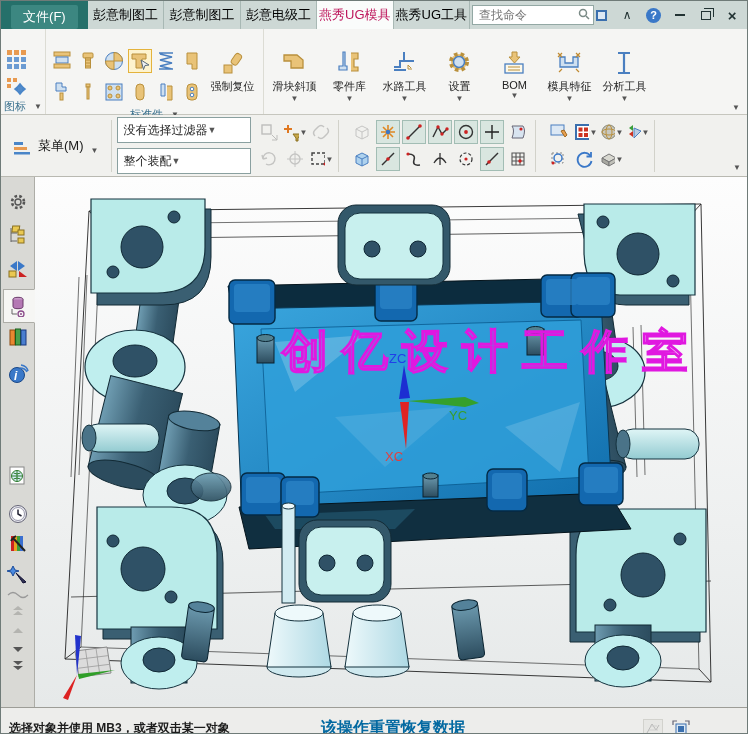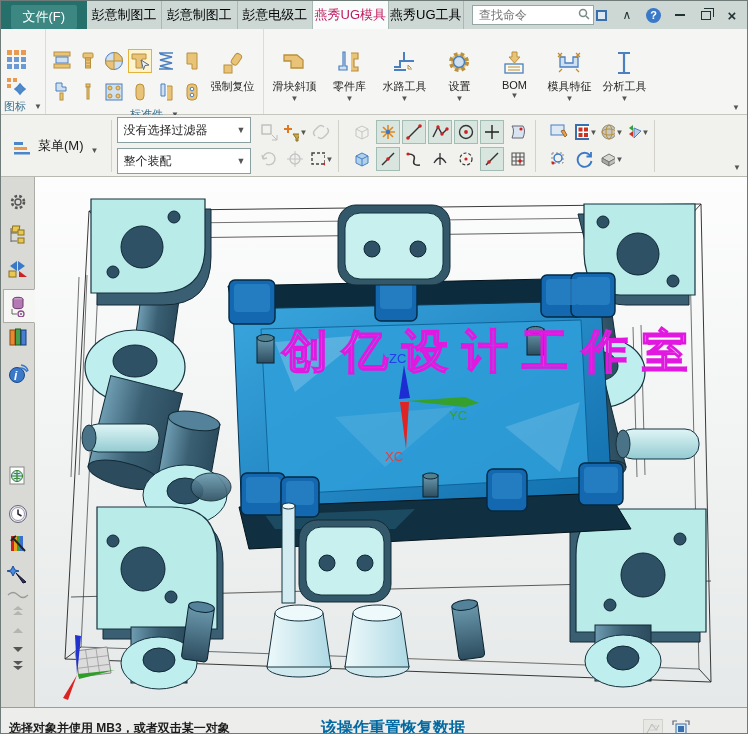--- a/index.html
+++ b/index.html
@@ -4,21 +4,21 @@
 <style>
   *{box-sizing:border-box;margin:0;padding:0}
   body{font-family:"Liberation Sans","DejaVu Sans",sans-serif;background:#888}
   .app{position:relative;width:748px;height:734px;background:#ececea;overflow:hidden;border:1px solid #6f7b78}
   
   .titlebar{position:absolute;top:0;left:0;width:748px;height:28px;background:#cdd8d5;display:flex;align-items:stretch}
   .filewrap{width:92px;background:#25706a;display:flex;align-items:flex-end;justify-content:center}
   .filebtn{background:#3c8781;color:#fff;font-size:13px;padding:3px 12px;border-radius:2px;cursor:default}
   .tab{width:81px;display:flex;align-items:center;justify-content:center;font-size:13px;color:#000000;border-right:1px solid #a8b8b4;white-space:nowrap;overflow:hidden}
   .tab.active{background:#fafcfb;color:#be185d;border-right:1px solid #a8b8b4}
-  .searchwrap{position:relative;display:flex;align-items:center;margin-left:8px}
+  .searchwrap{position:relative;display:flex;align-items:center;margin-left:2px}
   .searchwrap input{width:122px;height:20px;border:1px solid #93a8a4;background:#fff;font-size:12px;padding:0 22px 0 6px;color:#444;outline:none}
   .mag{position:absolute;right:4px;top:5px;width:12px;height:12px}
   .winbtns{margin-left:auto;display:flex;align-items:center;gap:12px;padding-right:10px}
   .wb{width:14px;height:14px;display:flex;align-items:center;justify-content:center;font-size:12px;color:#233}
   .wb .sq{width:11px;height:11px;border:2px solid #3a6fae;background:#dce8f4}
   .wb.help{width:15px;height:15px;border-radius:50%;background:#3a78c8;color:#fff;font-size:11px;font-weight:bold}
   .wb .minbar{width:10px;height:2px;background:#233}
   .wb .rest{position:relative;width:10px;height:9px;border:1.5px solid #233}
   .wb .rest:before{content:"";position:absolute;left:2px;top:-4px;width:9px;height:8px;border:1.5px solid #233;border-bottom:none;border-left:none}
   .wb.close{font-size:15px;font-weight:bold}
@@ -33,21 +33,21 @@
   .sic{width:24px;height:24px;display:flex;align-items:center;justify-content:center}
   .sic.hl{background:#fdf3cf;border:1px solid #e4b33c}
   .bigbtn{width:55px;display:flex;flex-direction:column;align-items:center;padding-top:3px;font-size:11px;color:#222;gap:1px}
   .bigbtn .bicon{width:30px;height:30px;display:flex;align-items:center;justify-content:center}
   .ribdlg{align-self:flex-end;margin-left:auto;padding:0 6px 2px 0;font-size:8px;color:#555}
   
   .selbar{position:absolute;top:114px;left:0;width:748px;height:62px;background:#f1f1ee;border-bottom:1px solid #b9b9b1;display:flex;align-items:center;padding:0 4px}
   .menubtn{display:flex;align-items:flex-end;gap:7px;font-size:13px;color:#1a1a1a;padding:0 8px}
   .vsep{width:1px;height:52px;background:#d2d2ca;margin:0 5px}
   .combocol{display:flex;flex-direction:column;gap:5px}
-  .combo{width:134px;height:22px;border:1px solid #8aa0a0;background:#fff;display:flex;align-items:center;justify-content:space-between;font-size:12px;color:#222;padding:12px 5px}
+  .combo{width:134px;height:22px;border:1px solid #8aa0a0;background:#fff;display:flex;align-items:center;justify-content:flex-start;font-size:12px;color:#222;padding:12px 5px}
   .combo .caret{font-size:9px}
   .grid2{display:grid;grid-auto-flow:column;grid-template-rows:27px 27px;column-gap:2px;align-items:center;justify-items:center;margin-left:6px}
   .ic{width:24px;height:24px;display:flex;align-items:center;justify-content:center}
   .tg{background:#d9e6e0;border:1px solid #a2bdb4}
   .dis{opacity:.42}
   .dd{font-size:8px;color:#555;margin-left:1px}
   
   .main{position:absolute;top:176px;left:0;width:748px;height:530px;display:flex}
   .resourcebar{position:relative;width:34px;background:#d9d9d5;border-right:1px solid #adada7}
   .rbic{position:absolute;left:4px;width:26px;height:26px;display:flex;align-items:center;justify-content:center}

